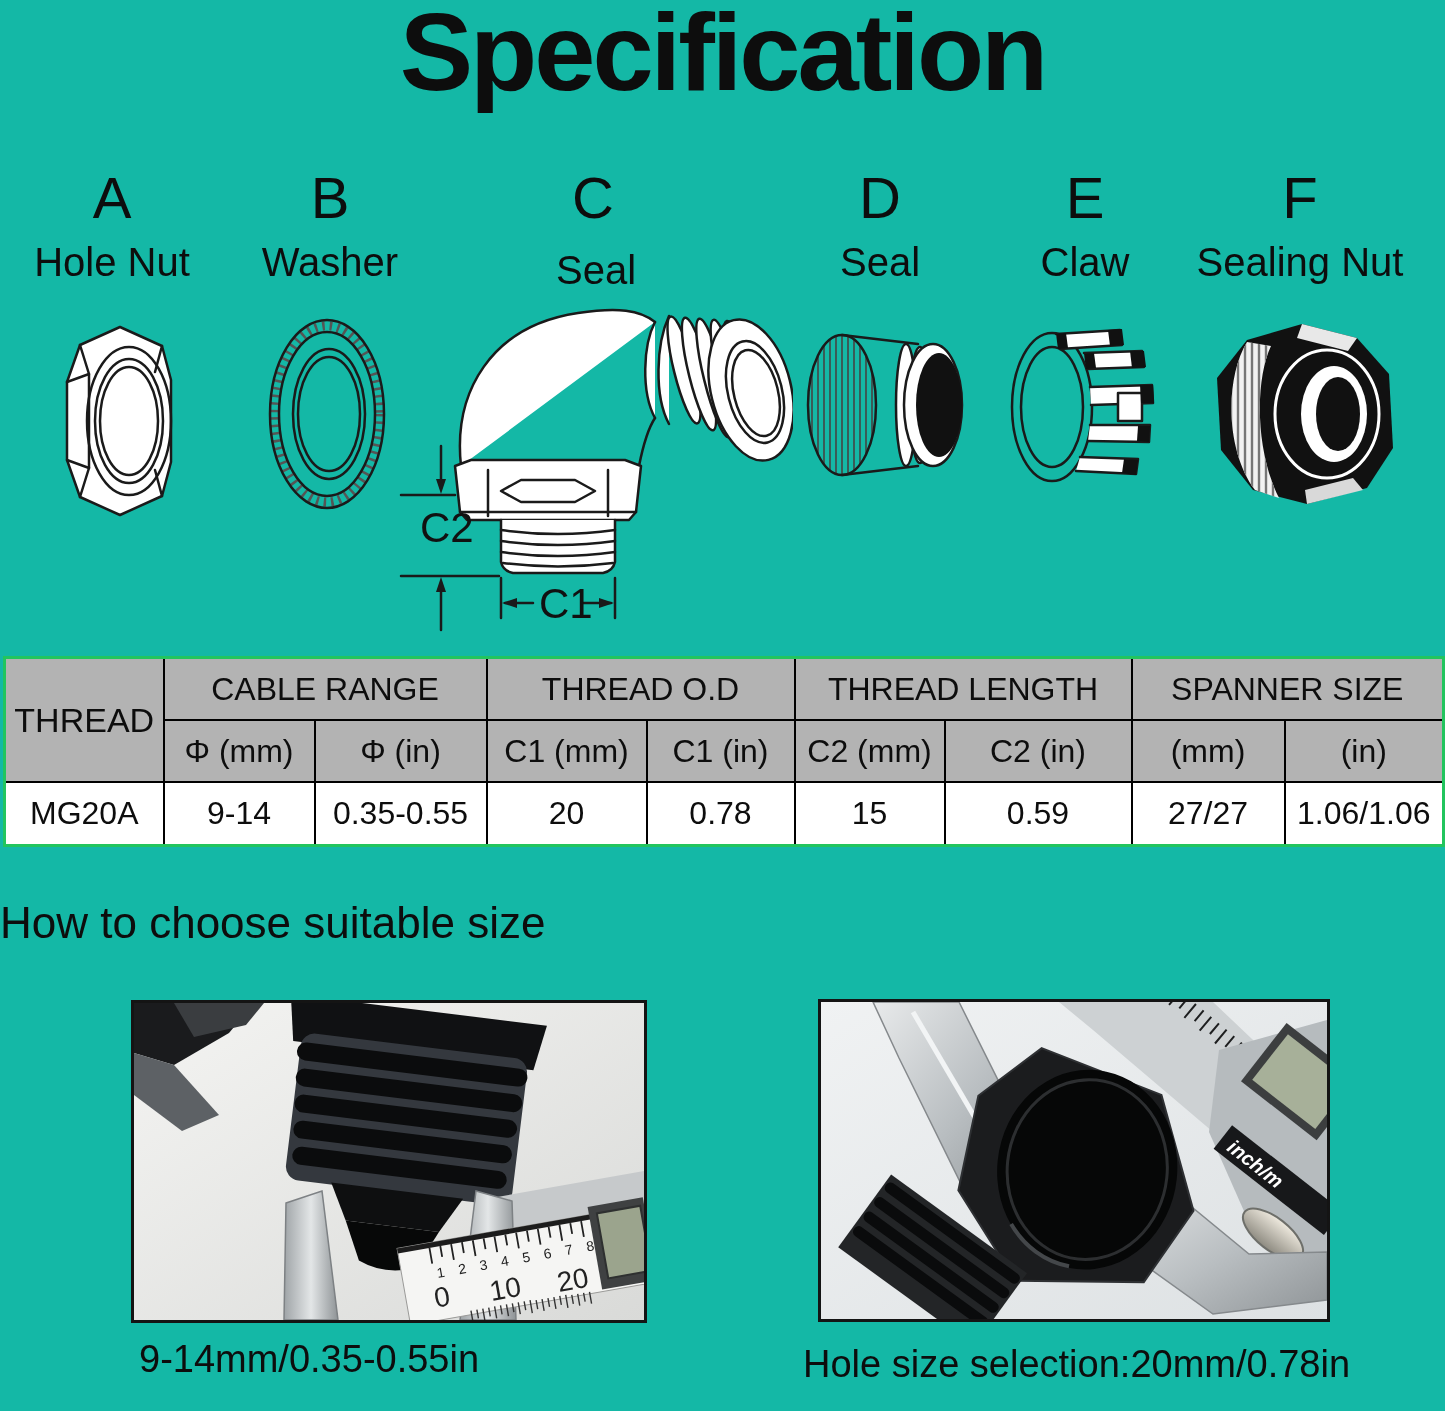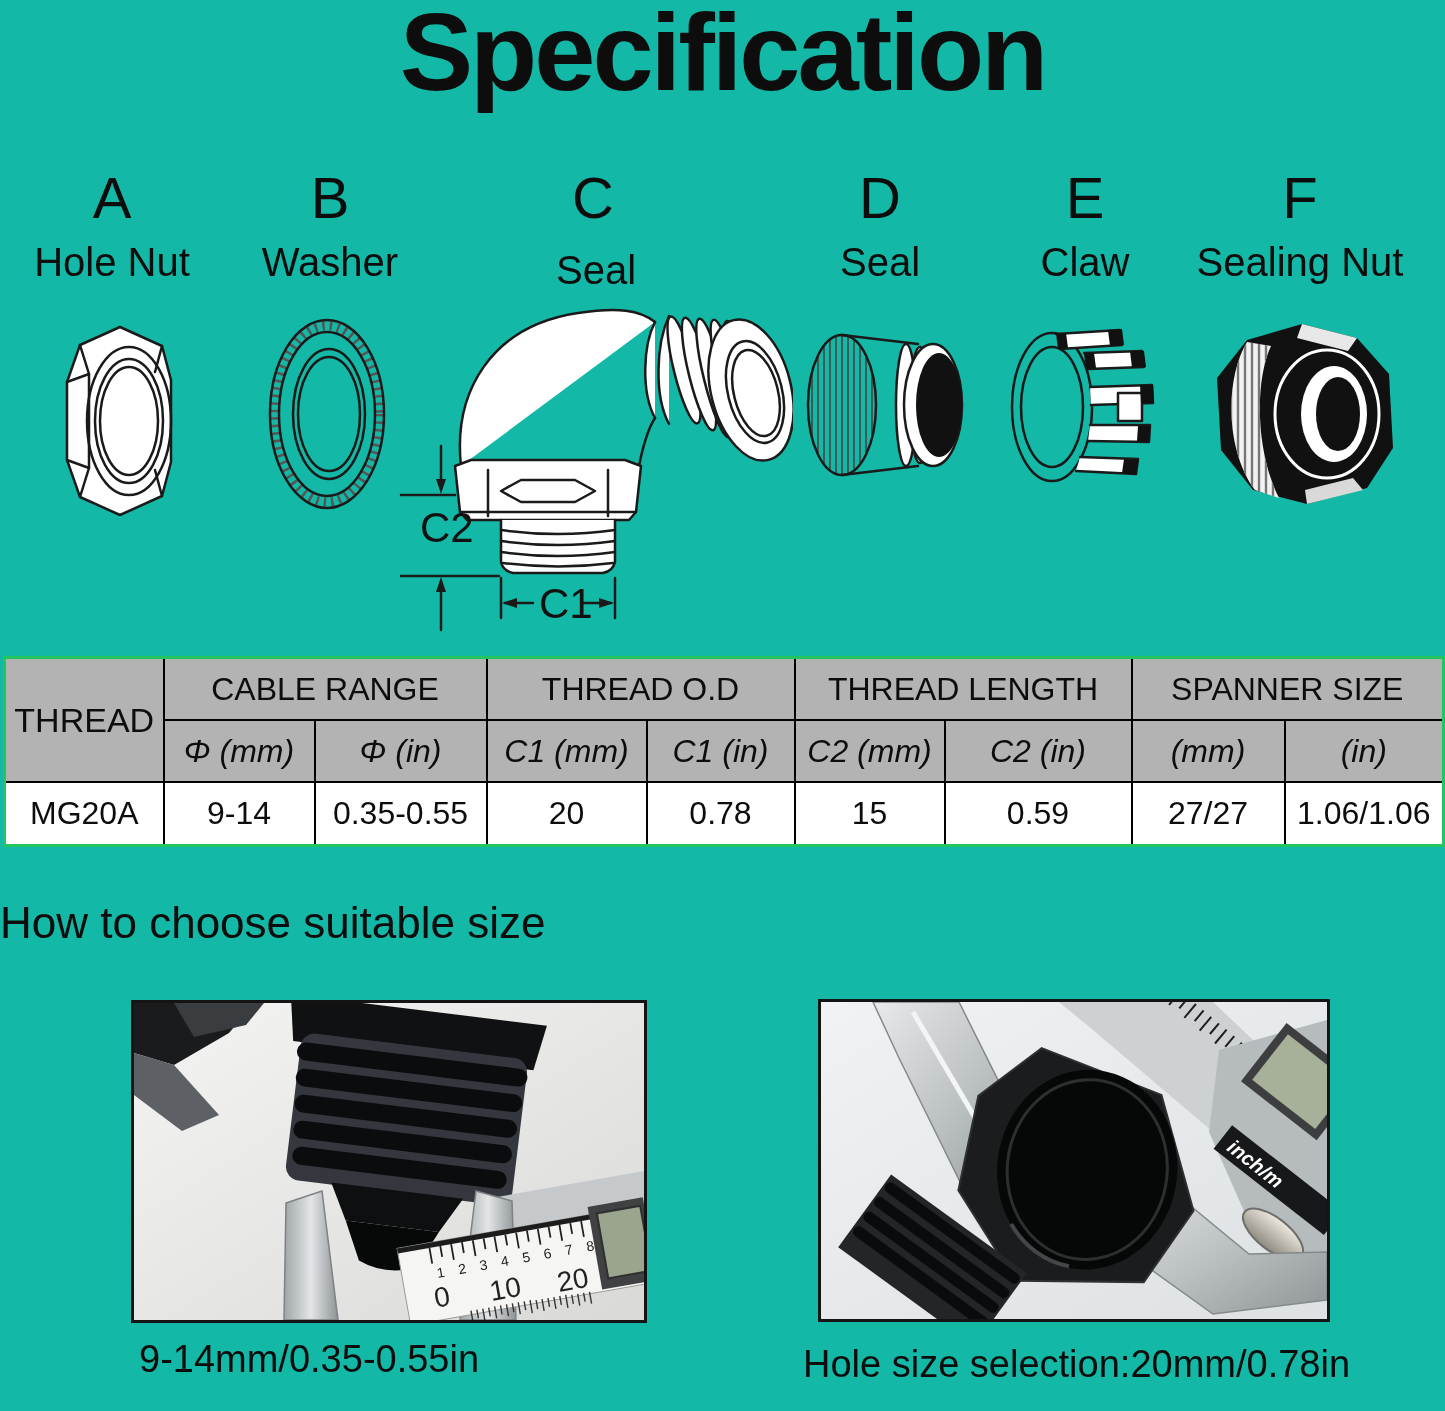--- a/index.html
+++ b/index.html
@@ -11,21 +11,21 @@
                transform:translateX(-50%);white-space:nowrap;}
   .part-name{position:absolute;top:240px;font-size:40px;font-weight:400;
              transform:translateX(-50%);white-space:nowrap;}
   .drawing{position:absolute;}
   .spec-table{position:absolute;left:3px;top:656px;width:1439px;border-collapse:collapse;
               table-layout:fixed;}
   .spec-table td{border:2px solid #000;text-align:center;vertical-align:middle;
                  font-size:32px;padding:0;overflow:hidden;}
   .spec-table tr.gh td,.spec-table tr.sh td{background:#b3b3b3;}
   .spec-table tr.gh td{height:60px;}
-  .spec-table tr.sh td{height:60px;font-style:italic;}
+  .spec-table tr.sh td{height:60px;}
   .spec-table tr.dr td{height:61px;background:#ffffff;}
   .spec-table td.thread-head{font-size:34px;}
   .spec-table td.model{font-weight:400;}
   .spec-table{border:3px solid #22c55e;}
   .subtitle{position:absolute;top:898px;left:0;width:100%;text-align:left;
             font-size:44px;font-weight:400;}
   .photo{position:absolute;border:3px solid #141414;background:#e9eaea;line-height:0;}
   .photo-left{left:131px;top:1000px;width:510px;height:317px;}
   .photo-right{left:818px;top:999px;width:506px;height:317px;}
   .caption{position:absolute;font-size:38px;font-weight:400;line-height:46px;white-space:nowrap;}

